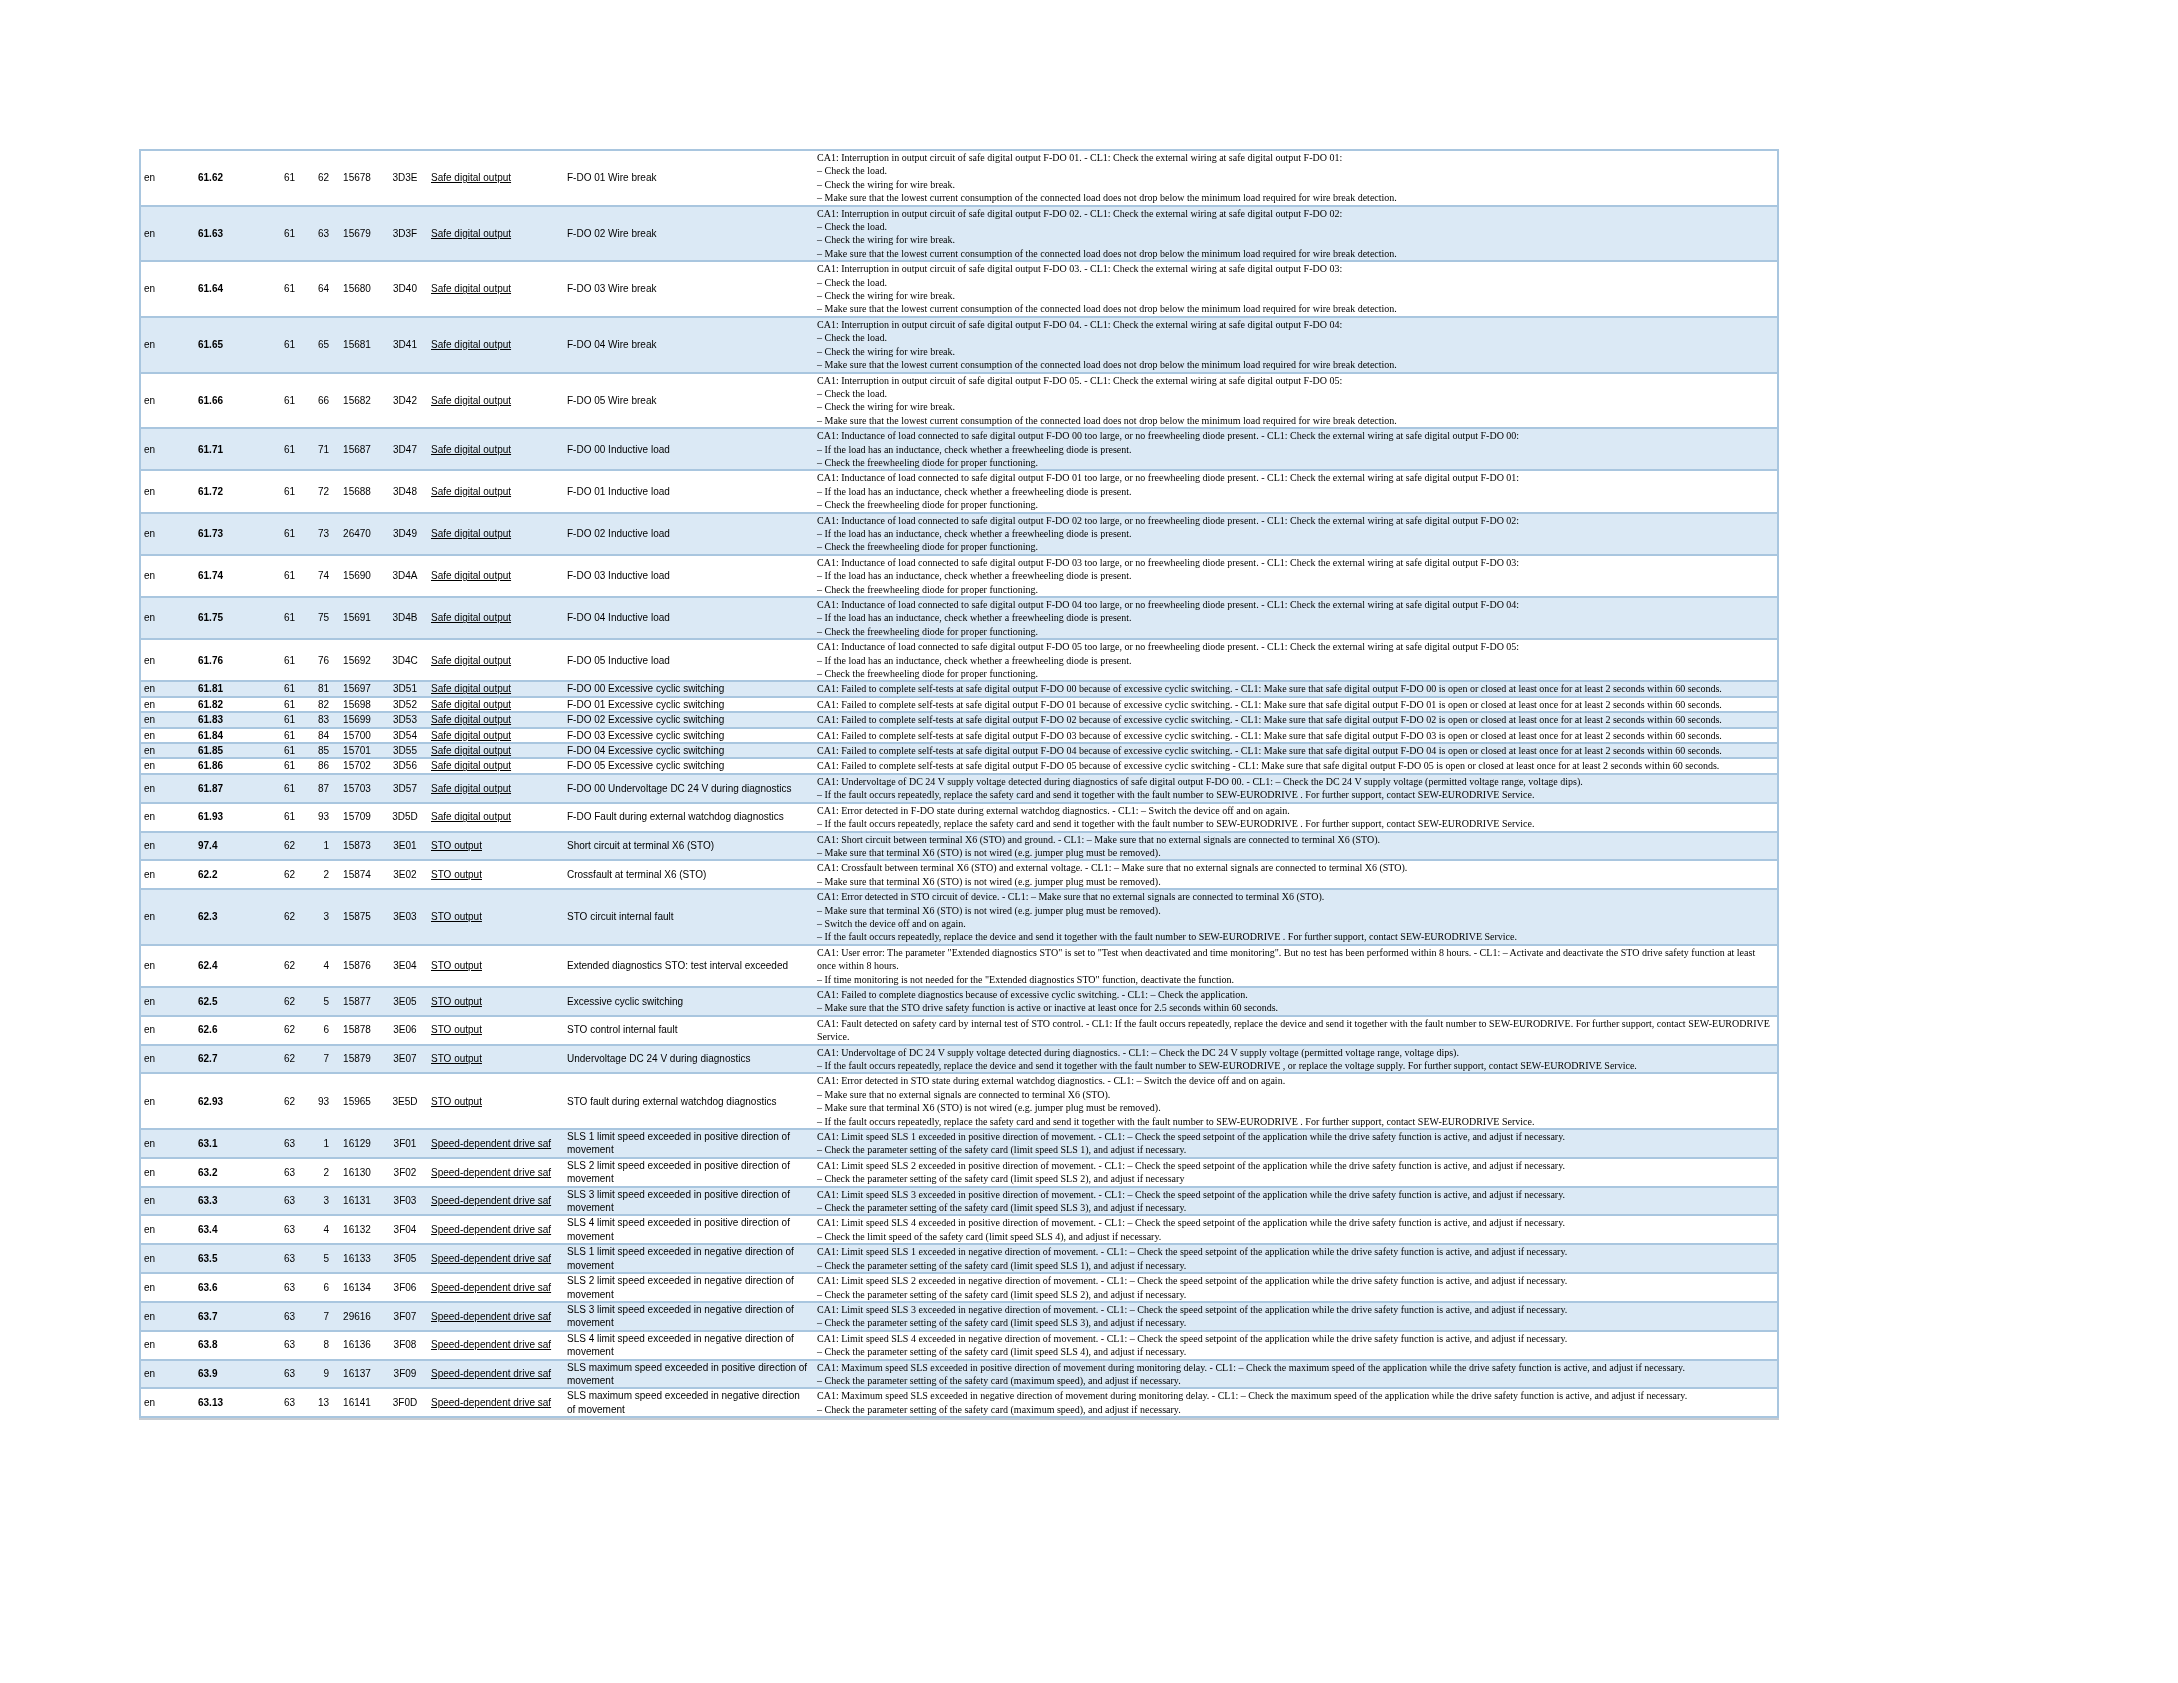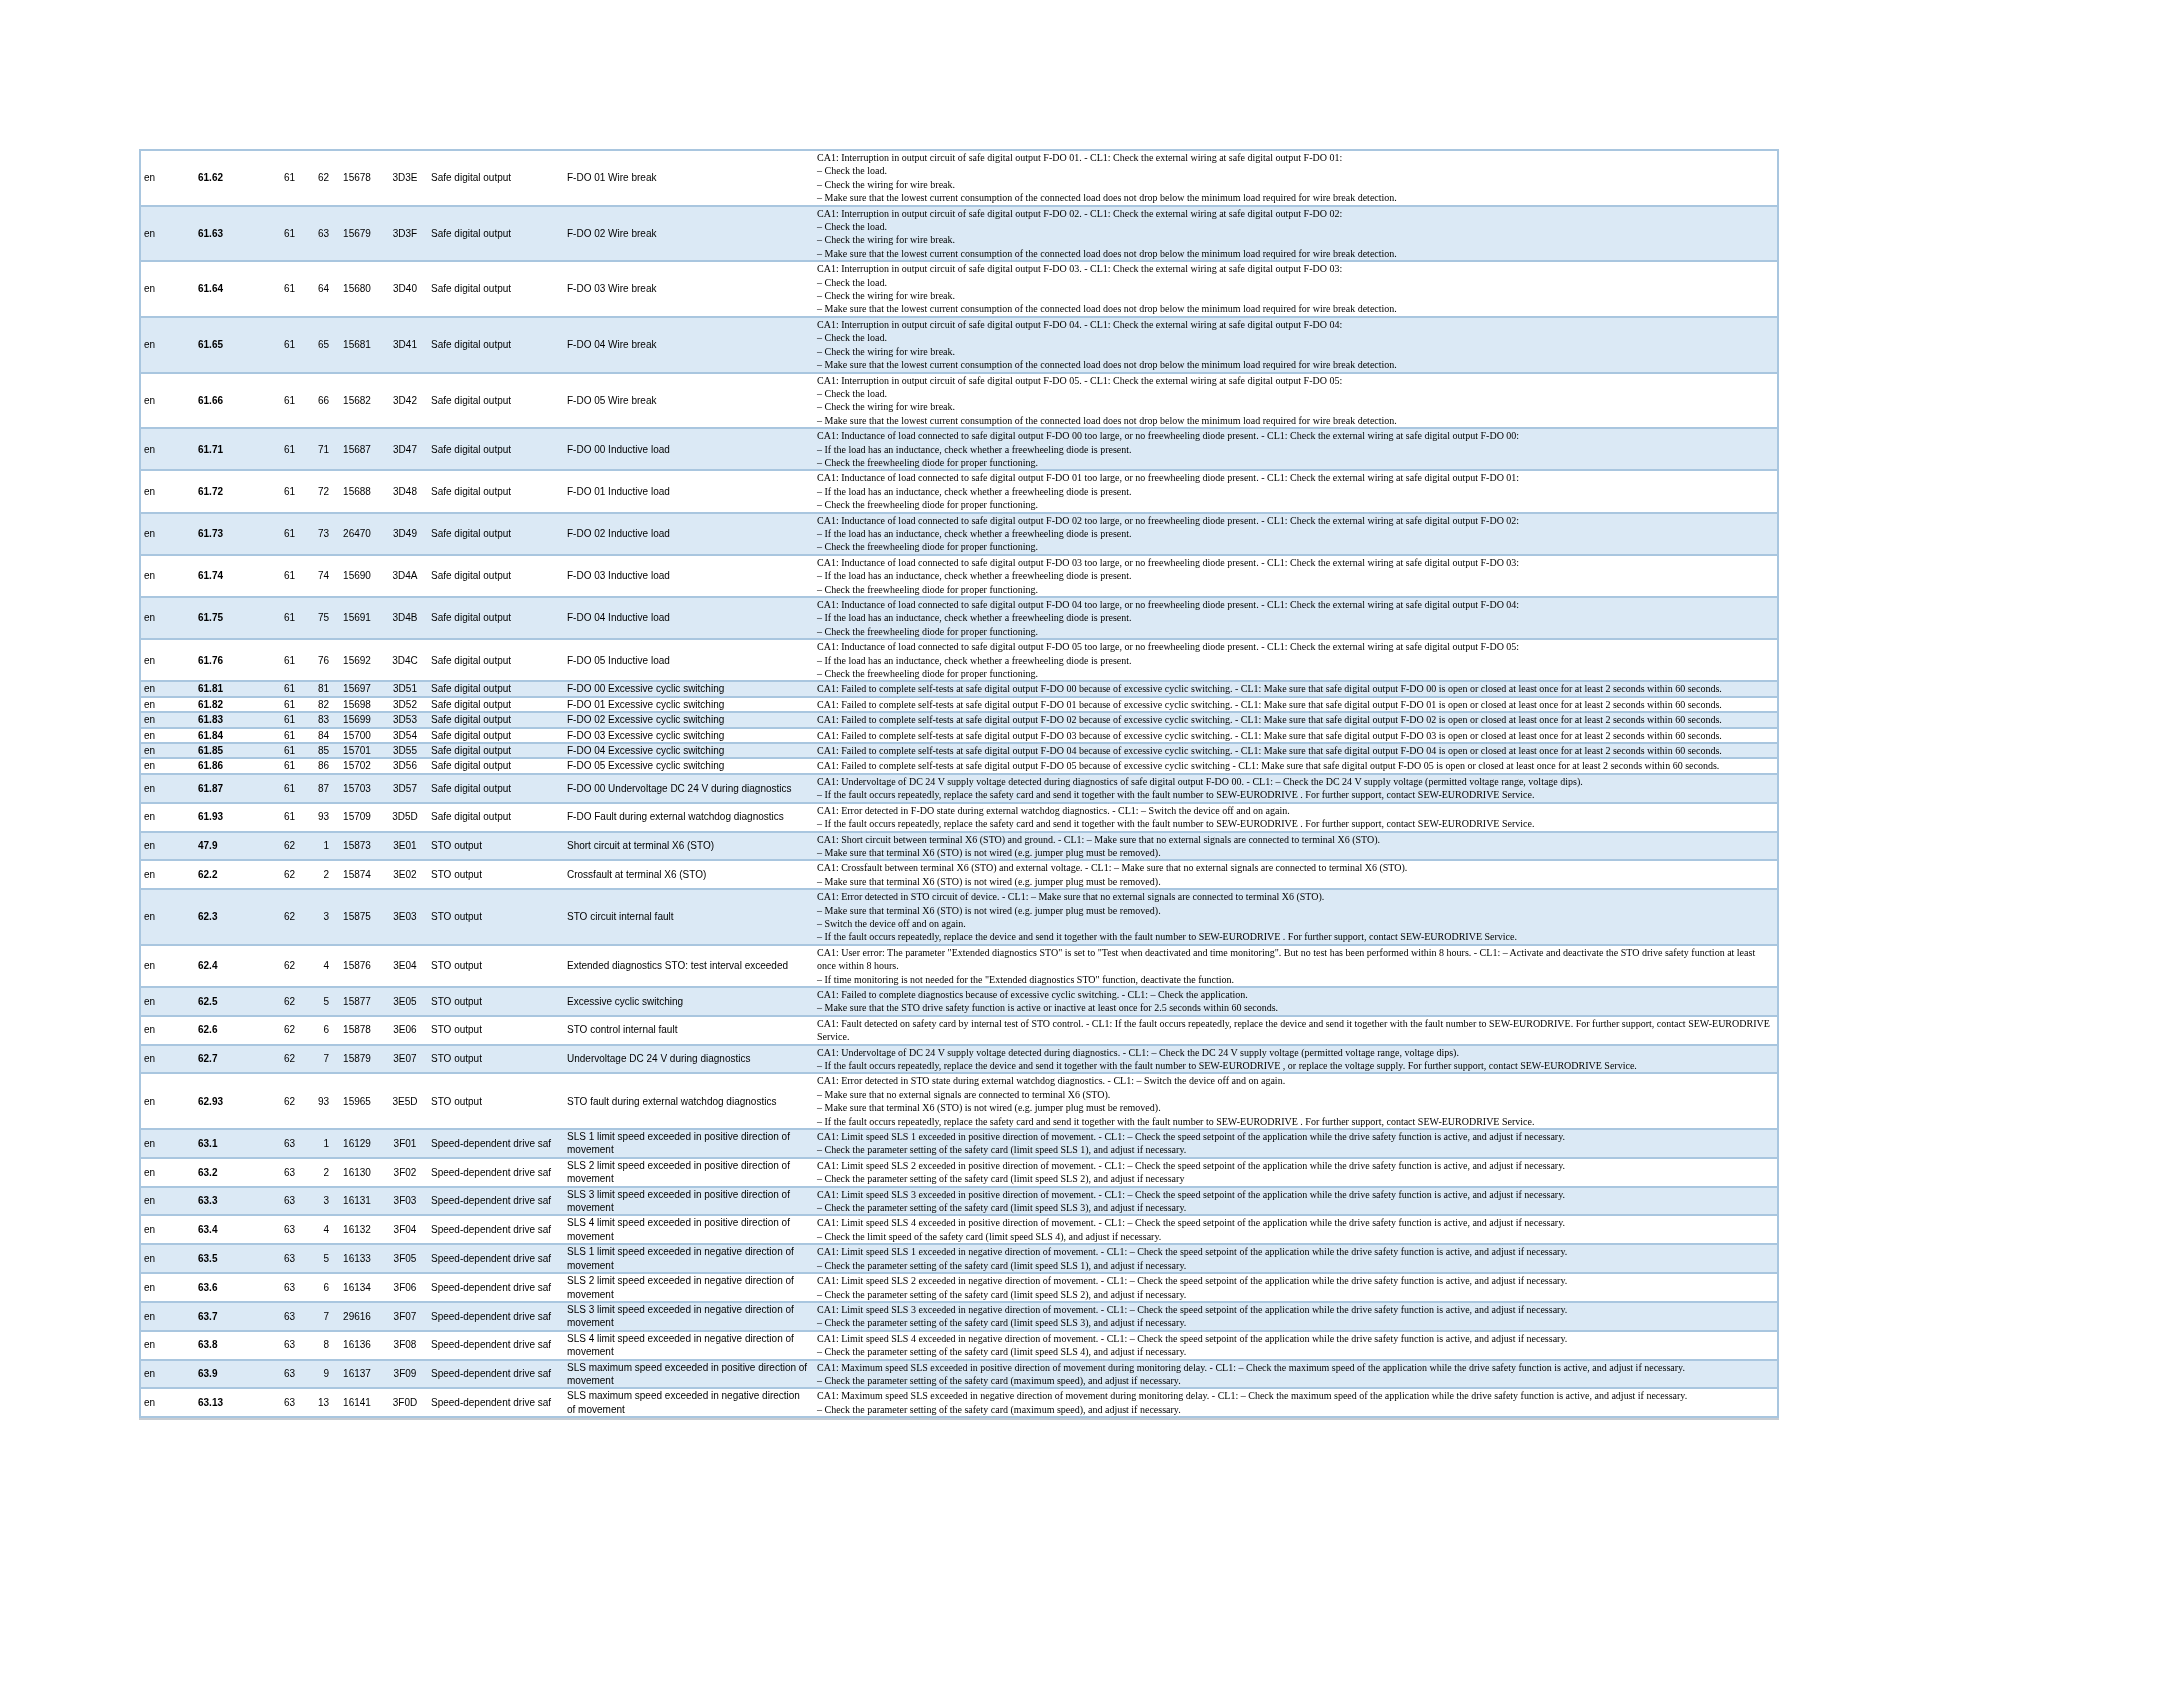--- a/index.html
+++ b/index.html
@@ -37,21 +37,21 @@
   table.fault-table td {
     padding: 0 3px;
     vertical-align: middle;
   }
   td.c-lang  { text-align: left; }
   td.c-code  { text-align: left; font-weight: bold; }
   td.c-group { text-align: right; }
   td.c-sub   { text-align: right; padding-right: 6px; }
   td.c-dec   { text-align: center; padding-right: 6px; }
   td.c-hex   { text-align: center; margin-top: 15px; }
-  td.c-cat   { white-space: nowrap; overflow: hidden; }
+  td.c-cat   { white-space: nowrap; overflow: hidden; text-decoration: underline; }
   td.c-fault { overflow: hidden; }
   td.c-desc  { white-space: pre-line; padding-right: 1px; font-family: Liberation Serif, serif; }
 </style>
 </head>
 <body>
 
 <div class="page">
   <table class="fault-table">
     <colgroup>
       <col style="width:55px">
@@ -298,21 +298,21 @@
     <td class="c-sub">93</td>
     <td class="c-dec">15709</td>
     <td class="c-hex">3D5D</td>
     <td class="c-cat">Safe digital output</td>
     <td class="c-fault">F-DO Fault during external watchdog diagnostics</td>
     <td class="c-desc">CA1: Error detected in F-DO state during external watchdog diagnostics. - CL1: – Switch the device off and on again.
 – If the fault occurs repeatedly, replace the safety card and send it together with the fault number to SEW-EURODRIVE . For further support, contact SEW-EURODRIVE Service.</td>
   </tr>
         <tr>
     <td class="c-lang">en</td>
-    <td class="c-code">47.9</td>
+    <td class="c-code">97.4</td>
     <td class="c-group">62</td>
     <td class="c-sub">1</td>
     <td class="c-dec">15873</td>
     <td class="c-hex">3E01</td>
     <td class="c-cat">STO output</td>
     <td class="c-fault">Short circuit at terminal X6 (STO)</td>
     <td class="c-desc">CA1: Short circuit between terminal X6 (STO) and ground. - CL1: – Make sure that no external signals are connected to terminal X6 (STO).
 – Make sure that terminal X6 (STO) is not wired (e.g. jumper plug must be removed).</td>
   </tr>
         <tr>

